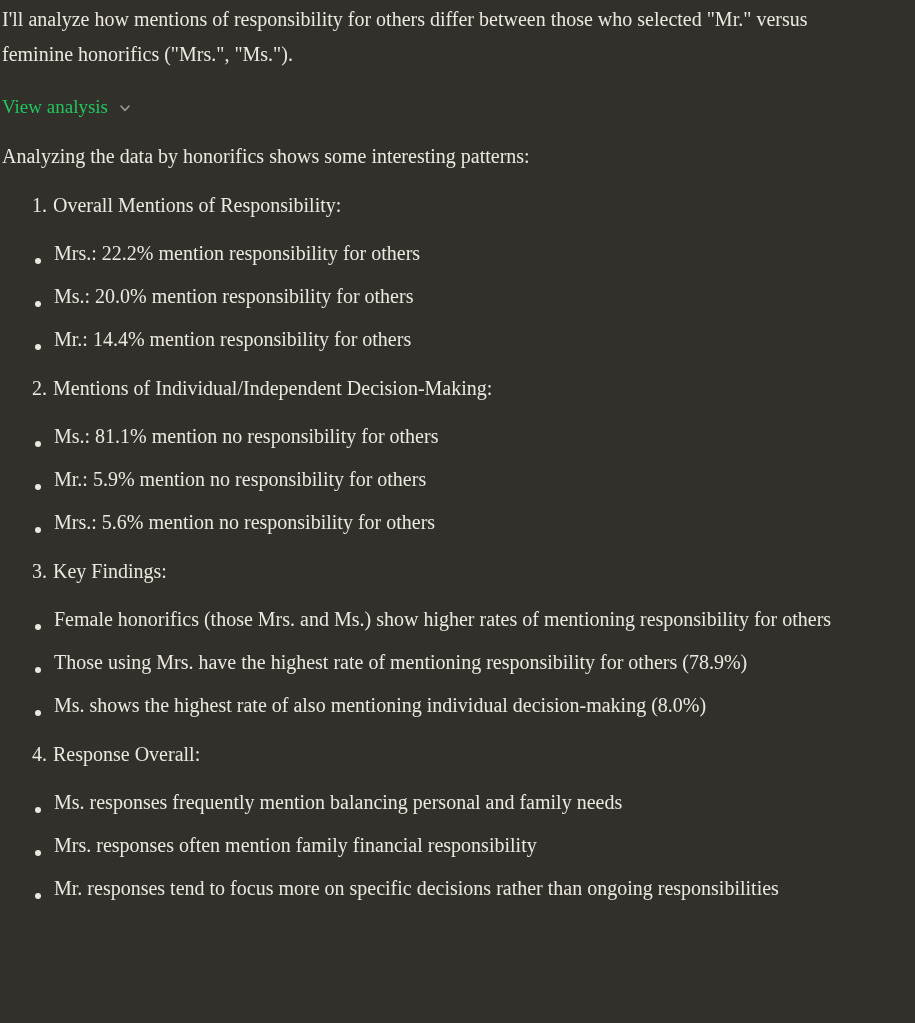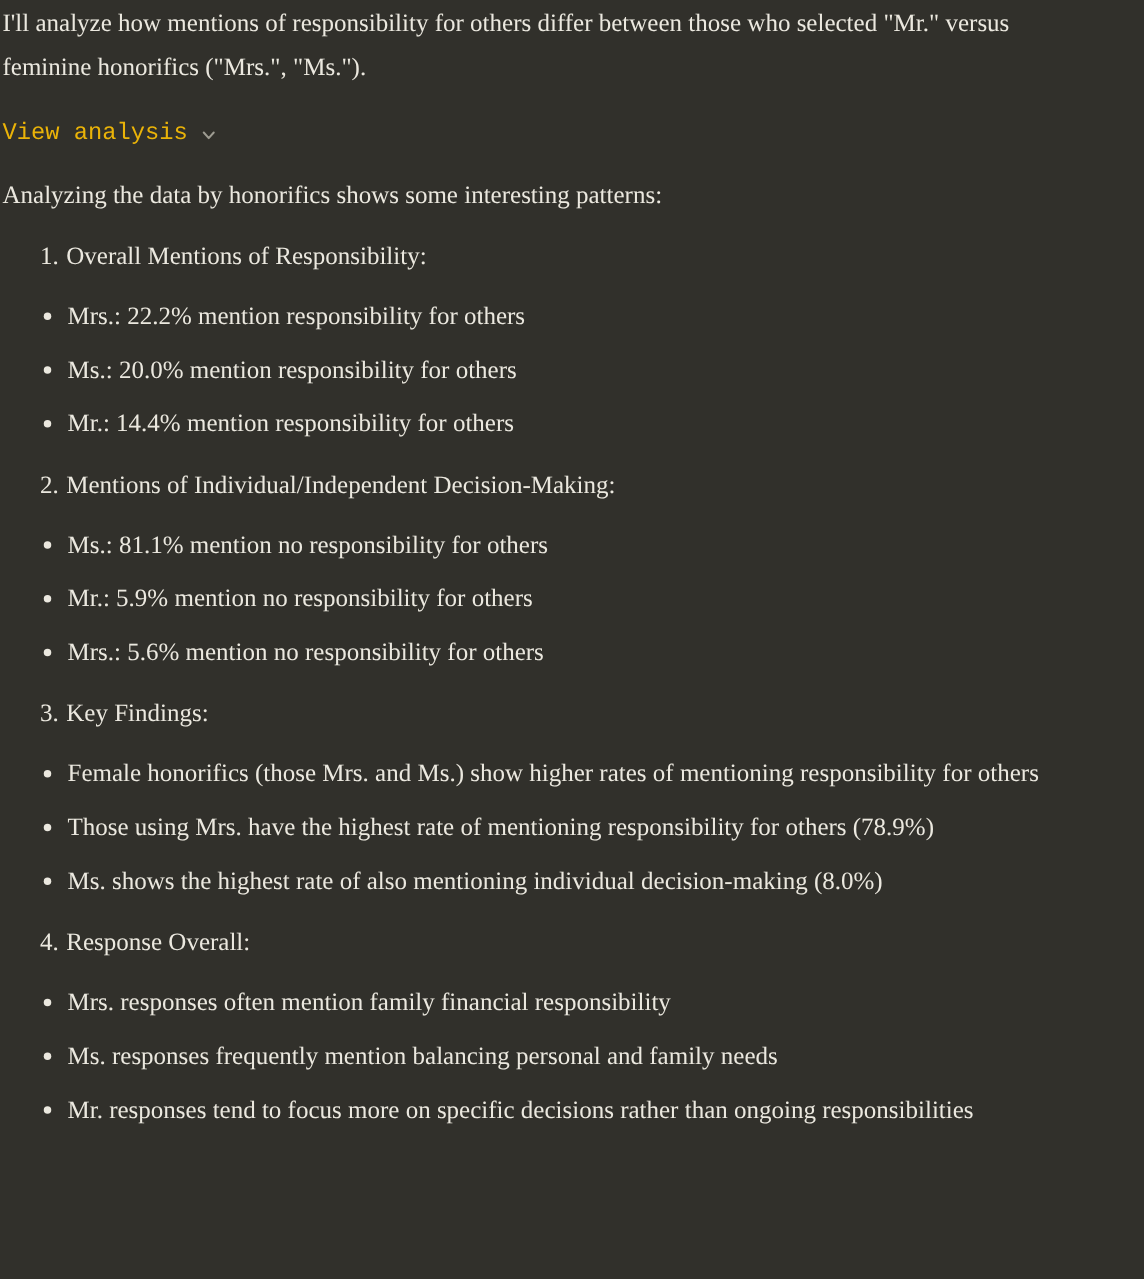--- a/index.html
+++ b/index.html
@@ -29,22 +29,22 @@
   }
   .view-analysis {
     margin: 17px 0 15px 0;
     display: flex;
     align-items: center;
     gap: 10px;
     background: none;
     border: none;
     padding: 0;
     cursor: pointer;
-    color: #eab308;
-    font-family: Liberation Mono, monospace;
+    color: #22c55e;
+    font-family: Liberation Serif, serif;
     font-size: 19px;
     line-height: 35px;
   }
   .view-analysis .chev {
     display: inline-flex;
     align-items: center;
     margin-top: 2px;
   }
   .num-heading {
     margin: 14px 0 13px 0;
@@ -52,20 +52,21 @@
     display: flex;
   }
   .num-heading .marker {
     flex: none;
     margin-right: 6px;
   }
   .bullet {
     margin: 0 0 8px 0;
     padding-left: 33px;
     display: flex;
+    align-items: center;
   }
   .bullet .dot {
     flex: none;
     width: 6px;
     height: 6px;
     border-radius: 50%;
     background: #EBE8DF;
     margin: 14px 13px 0 0;
   }
   .bullet .text {
@@ -140,24 +141,24 @@
     <span class="dot"></span>
     <span class="text">Ms. shows the highest rate of also mentioning individual decision-making (8.0%)</span>
   </div>
 
   <div class="num-heading">
     <span class="marker">4.</span>
     <span class="title">Response Overall:</span>
   </div>
   <div class="bullet">
     <span class="dot"></span>
-    <span class="text">Mrs. responses often mention family financial responsibility</span>
+    <span class="text">Ms. responses frequently mention balancing personal and family needs</span>
   </div>
   <div class="bullet">
     <span class="dot"></span>
-    <span class="text">Ms. responses frequently mention balancing personal and family needs</span>
+    <span class="text">Mrs. responses often mention family financial responsibility</span>
   </div>
   <div class="bullet">
     <span class="dot"></span>
     <span class="text">Mr. responses tend to focus more on specific decisions rather than ongoing responsibilities</span>
   </div>
 
 </div>
 
 </body></html>

